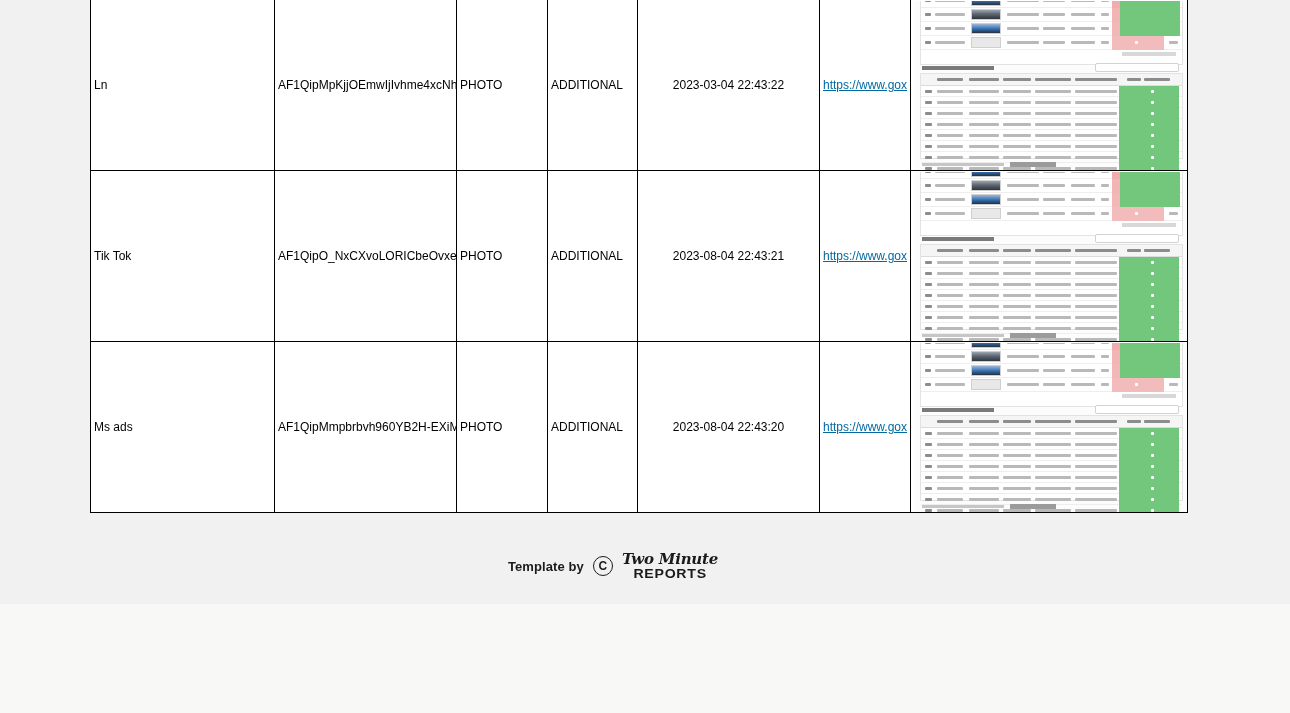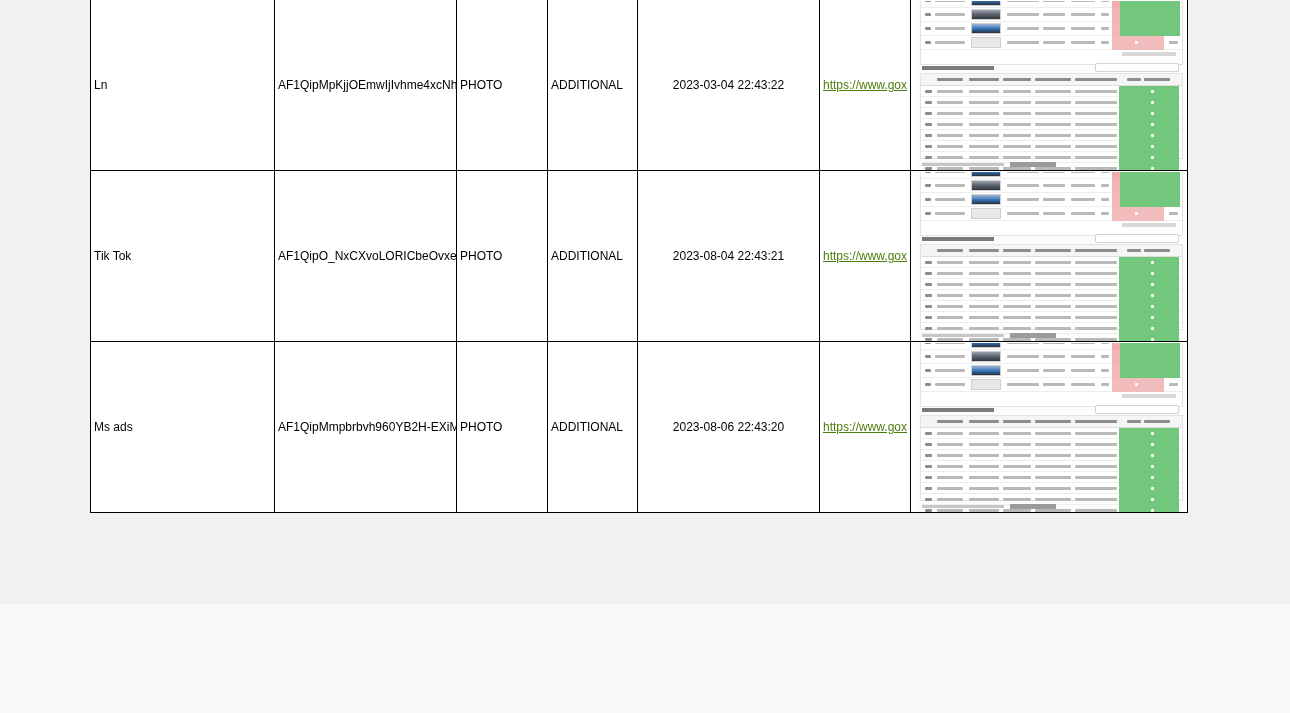--- a/index.html
+++ b/index.html
@@ -64,21 +64,21 @@
   col.c-type      { width: 91px; }
   col.c-category  { width: 90px; }
   col.c-date      { width: 182px; }
   col.c-url       { width: 91px; }
   col.c-thumb     { width: 277px; }
 
   td.cell-date { text-align: center; }
   td.cell-thumb { padding: 0; vertical-align: top; }
 
   .link {
-    color: #4d7c0f;
+    color: #0369a1;
     text-decoration: underline;
     cursor: pointer;
     font-size: 12px;
   }
 
   tr.sheet-row { height: 171px; }
 
   
   .thumb {
     position: relative;
@@ -658,21 +658,21 @@
       </div>
     </div>
   </div>
     </td>
           </tr>
           <tr class="sheet-row">
     <td>Ms ads</td>
     <td>AF1QipMmpbrbvh960YB2H-EXiM</td>
     <td>PHOTO</td>
     <td>ADDITIONAL</td>
-    <td class="cell-date">2023-08-06 22:43:20</td>
+    <td class="cell-date">2023-08-04 22:43:20</td>
     <td><span class="link">https://www.gox</span></td>
     <td class="cell-thumb">
 
   <div class="thumb" title="report-thumbnail">
     <div class="thumb-inner">
       <div class="mini-panel top">
 
       <div class="mini-row" style="top:28px;">
         <div class="mini-txt dark" style="left:4px;top:5px;width:6px;"></div>
         <div class="mini-txt" style="left:14px;top:5px;width:30px;"></div>
@@ -843,15 +843,23 @@
         <div class="fc"></div>
       </div>
     </div>
   </div>
     </td>
           </tr>
         </tbody>
     </table>
   </div>
 
+  <div class="template-footer">
+    <span class="template-by">Template by</span>
+    <span class="c-icon">C</span>
+    <span class="tmr-logo">
+      <span class="tmr-top">Two Minute</span>
+      <span class="tmr-bottom">REPORTS</span>
+    </span>
+  </div>
 
 
 </div>
 
 </body></html>

